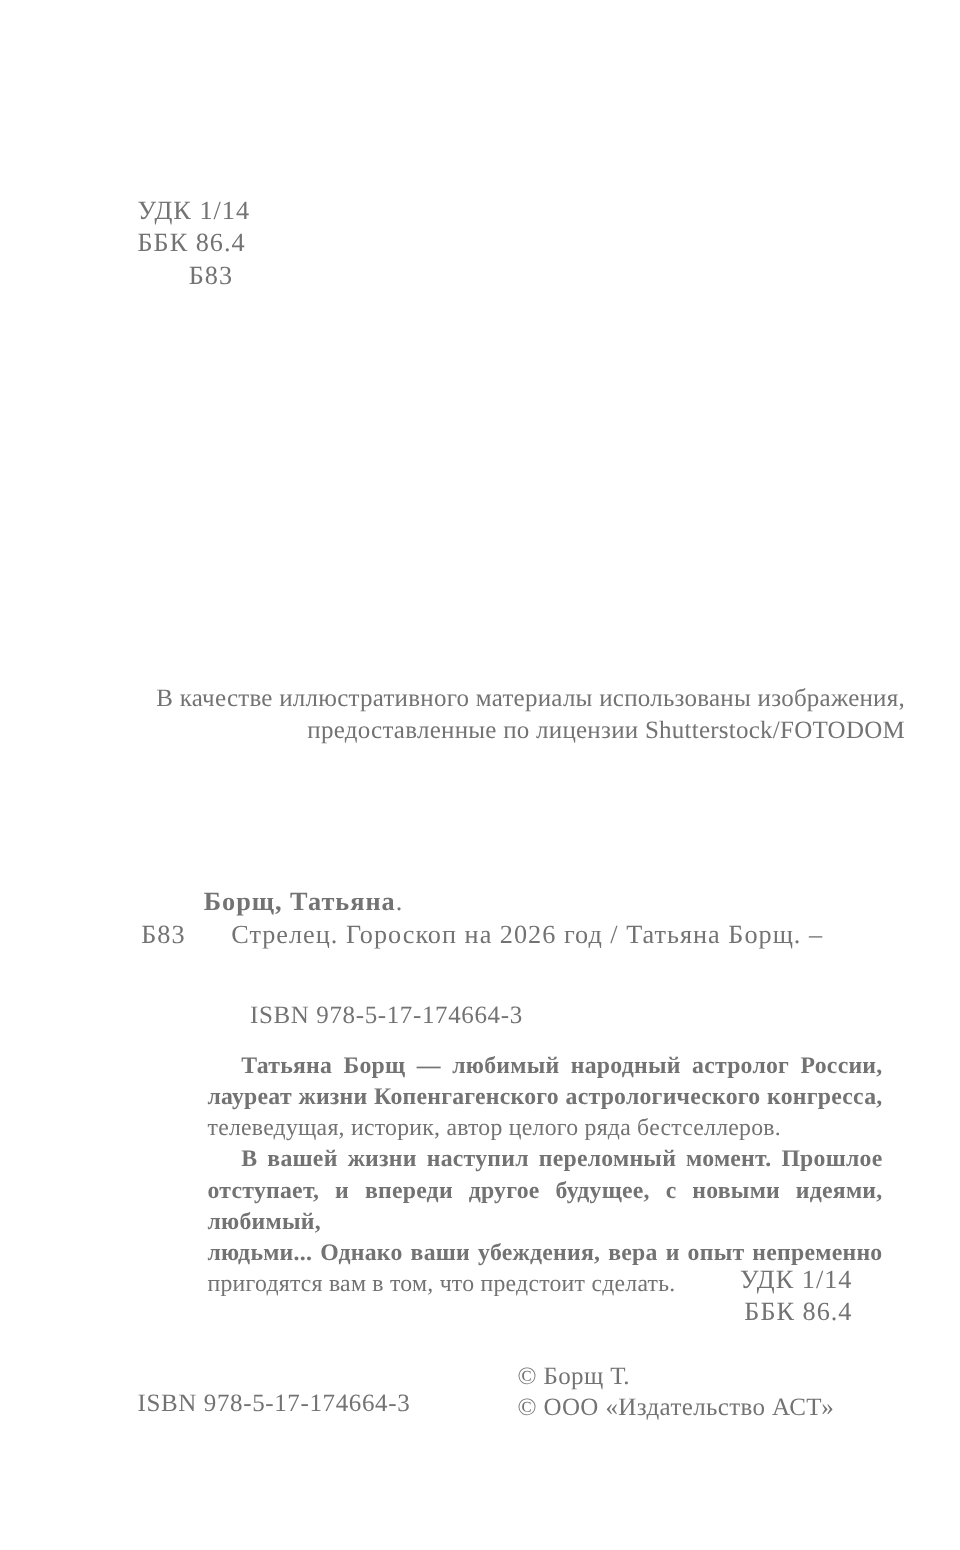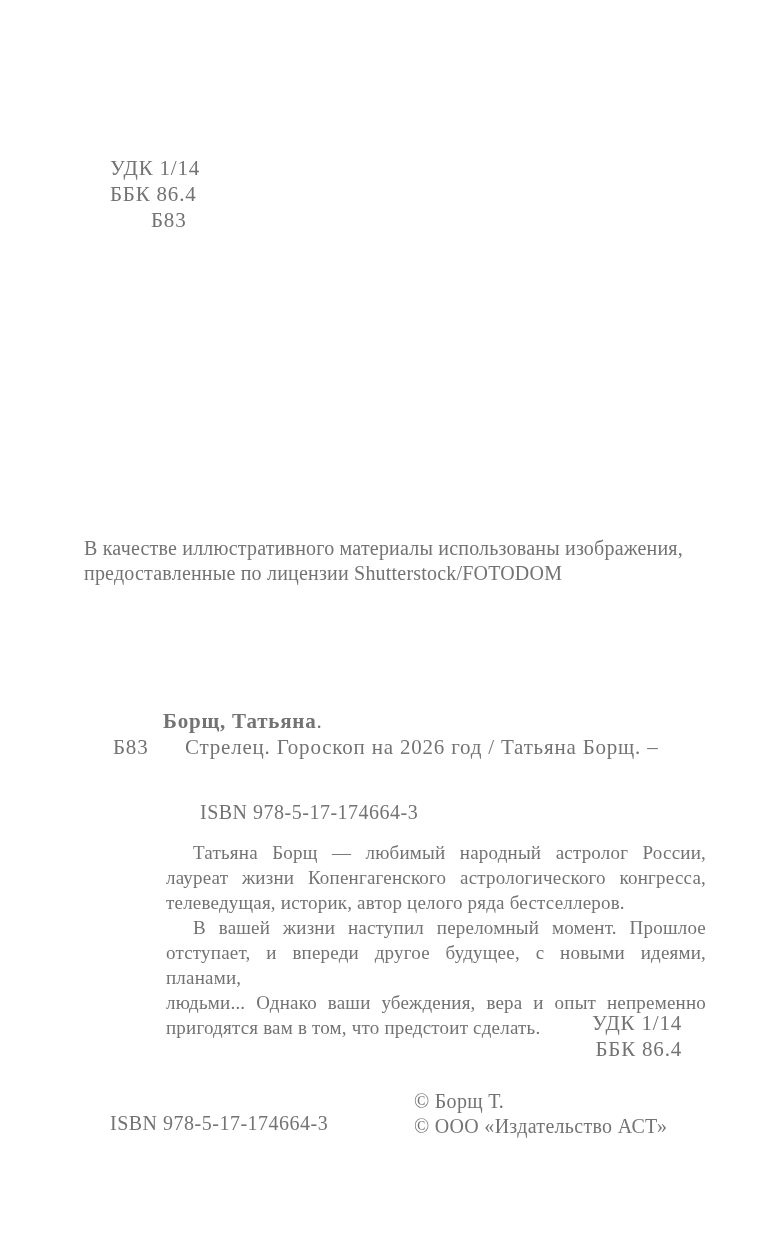--- a/index.html
+++ b/index.html
@@ -26,23 +26,23 @@
     letter-spacing: 0.8px;
     white-space: nowrap;
   }
   .top-codes .indent {
     padding-left: 41px;
   }
   
   .license-notice {
     position: absolute;
     left: 84px;
-    top: 536px;
+    top: 547px;
     width: 640px;
-    text-align: left;
+    text-align: right;
     font-size: 20px;
     line-height: 25px;
     letter-spacing: 0.2px;
   }
   
   .biblio-author {
     position: absolute;
     left: 163px;
     top: 709px;
     font-size: 21px;
@@ -87,20 +87,21 @@
     left: 166px;
     top: 840px;
     width: 540px;
     font-size: 19px;
     line-height: 25px;
     letter-spacing: 0.2px;
   }
   .annotation .jline {
     text-align: justify;
     text-align-last: justify;
+    font-weight: bold;
   }
   .annotation .lline {
     text-align: left;
     text-align-last: left;
   }
   .annotation .indent {
     text-indent: 27px;
   }
   
   .bottom-codes {
@@ -151,21 +152,21 @@
   <div class="biblio-author"><span class="bold">Борщ, Татьяна</span><span>.</span></div>
   <div class="biblio-code">Б83</div>
   <div class="biblio-line1">Стрелец. Гороскоп на 2026 год / Татьяна Борщ. –</div>
   <div class="biblio-isbn">ISBN 978-5-17-174664-3</div>
 
   <div class="annotation">
     <div class="jline indent">Татьяна Борщ — любимый народный астролог России,</div>
     <div class="jline">лауреат жизни Копенгагенского астрологического конгресса,</div>
     <div class="lline">телеведущая, историк, автор целого ряда бестселлеров.</div>
     <div class="jline indent">В вашей жизни наступил переломный момент. Прошлое</div>
-    <div class="jline">отступает, и впереди другое будущее, с новыми идеями, планами,</div>
+    <div class="jline">отступает, и впереди другое будущее, с новыми идеями, любимый,</div>
     <div class="jline">людьми... Однако ваши убеждения, вера и опыт непременно</div>
     <div class="lline">пригодятся вам в том, что предстоит сделать.</div>
   </div>
 
   <div class="bottom-codes">
     <div>УДК 1/14</div>
     <div>ББК 86.4</div>
   </div>
 
   <div class="footer-isbn">ISBN 978-5-17-174664-3</div>

